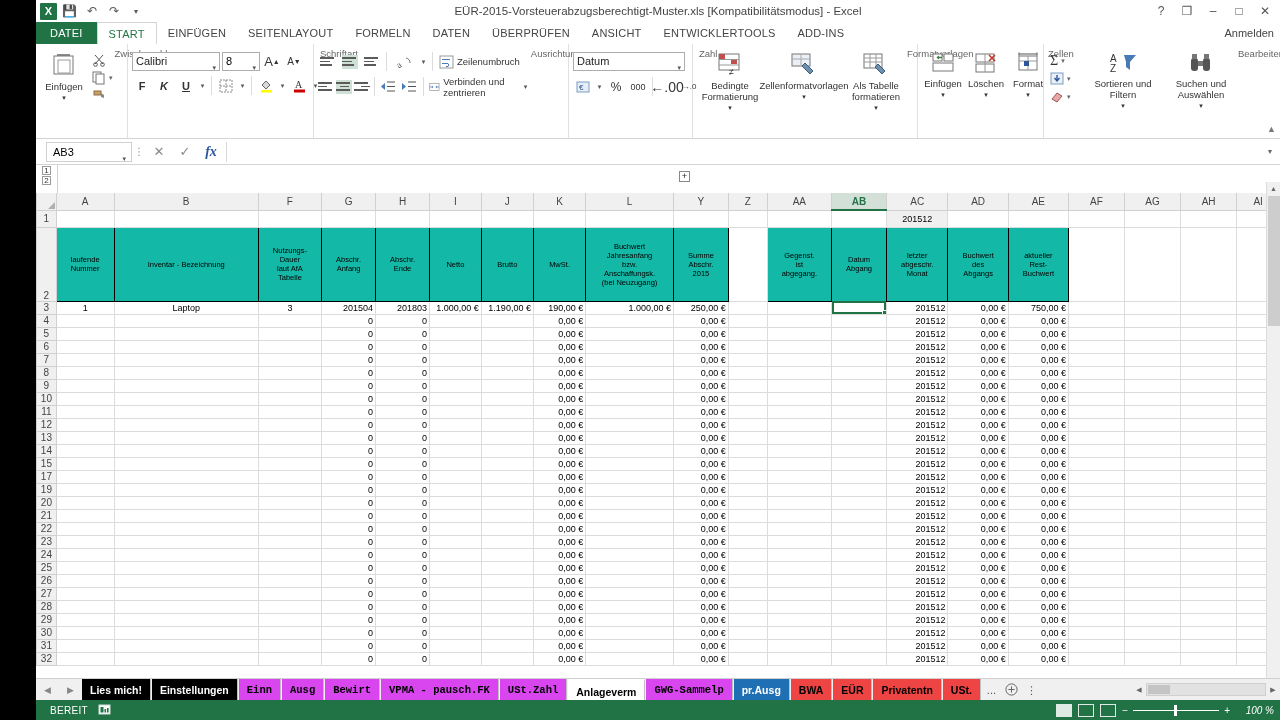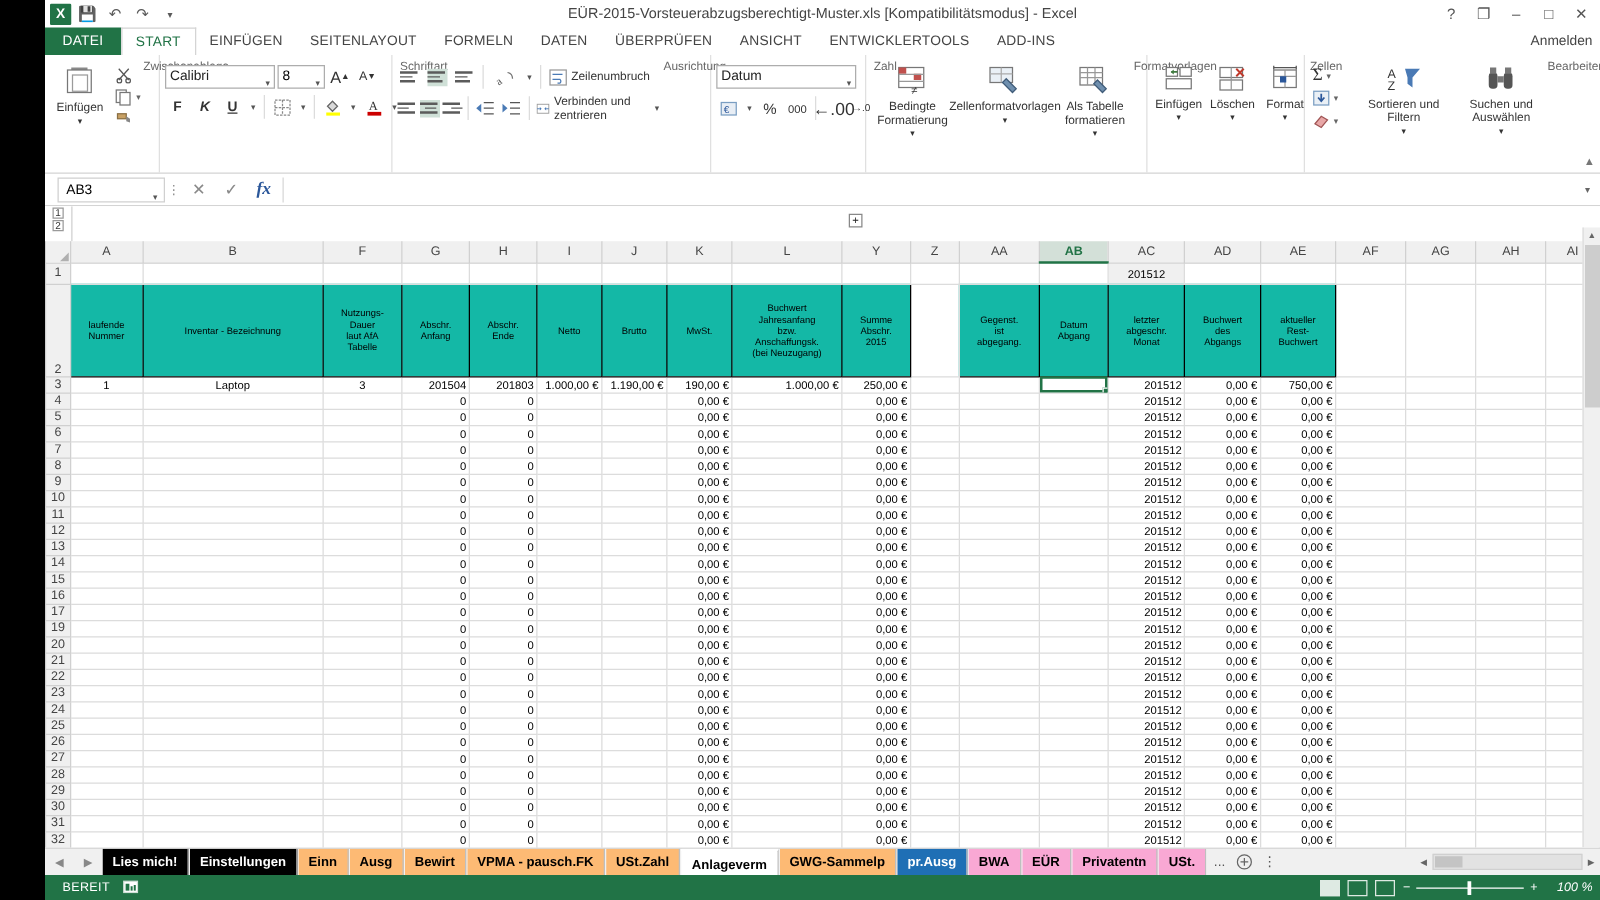--- a/index.html
+++ b/index.html
@@ -189,23 +189,23 @@
     align-items: stretch; border-top: 1px solid #d0d0d0;
   }
   .navbtns { display: flex; align-items: center; width: 46px; justify-content: space-around; color: #888; font-size: 9px; }
   .tabs { display: flex; align-items: stretch; gap: 1px; overflow: hidden; }
   .stab {
     padding: 0 8px; font-size: 10.5px; line-height: 22px; white-space: nowrap;
     border-right: 1px solid #bfbfbf; font-weight: bold;
   }
   .stab.active { background: #fff; color: #000; border-top: 2px solid #fff; }
   .stab.dark { background: #000000; color: #ffffff; }
-  .stab.yellow { background: #fdba74; color: #000; }
+  .stab.yellow { background: #d946ef; color: #000; font-family: Liberation Mono, monospace; }
   .stab.blue { background: #1f6fb5; color: #fff; }
-  .stab.green { background: #f9a8d4; color: #000; }
+  .stab.green { background: #ef4444; color: #000; }
   .tabmore { font-size: 11px; color: #555; line-height: 22px; padding: 0 6px; }
   .addsheet {
     width: 18px; display: flex; align-items: center; justify-content: center;
     color: #666; font-size: 12px;
   }
   .hscroll { margin-left: auto; display: flex; align-items: center; }
   .hscroll-track { width: 120px; height: 13px; background: #e2e2e2; position: relative; border: 1px solid #d0d0d0;}
   .hthumb { position: absolute; left: 1px; top: 1px; width: 22px; height: 9px; background: #c4c4c4; }
   .hs-arrow { width: 14px; text-align: center; font-size: 7px; color: #666; }
 
@@ -1020,43 +1020,20 @@
                 <td class="cell"></td>
                 <td class="cell num">201512</td>
                 <td class="cell num">0,00 €</td>
                 <td class="cell num">0,00 €</td>
                 <td class="cell"></td>
                 <td class="cell"></td>
                 <td class="cell"></td>
                 <td class="cell"></td>
               </tr>
               <tr>
-                <td class="rowhead">16</td>
-                <td class="cell"></td>
-                <td class="cell"></td>
-                <td class="cell"></td>
-                <td class="cell num">0</td>
-                <td class="cell num">0</td>
-                <td class="cell"></td>
-                <td class="cell"></td>
-                <td class="cell num">0,00 €</td>
-                <td class="cell"></td>
-                <td class="cell num">0,00 €</td>
-                <td class="cell"></td>
-                <td class="cell"></td>
-                <td class="cell"></td>
-                <td class="cell num">201512</td>
-                <td class="cell num">0,00 €</td>
-                <td class="cell num">0,00 €</td>
-                <td class="cell"></td>
-                <td class="cell"></td>
-                <td class="cell"></td>
-                <td class="cell"></td>
-              </tr>
-              <tr>
                 <td class="rowhead">17</td>
                 <td class="cell"></td>
                 <td class="cell"></td>
                 <td class="cell"></td>
                 <td class="cell num">0</td>
                 <td class="cell num">0</td>
                 <td class="cell"></td>
                 <td class="cell"></td>
                 <td class="cell num">0,00 €</td>
                 <td class="cell"></td>

